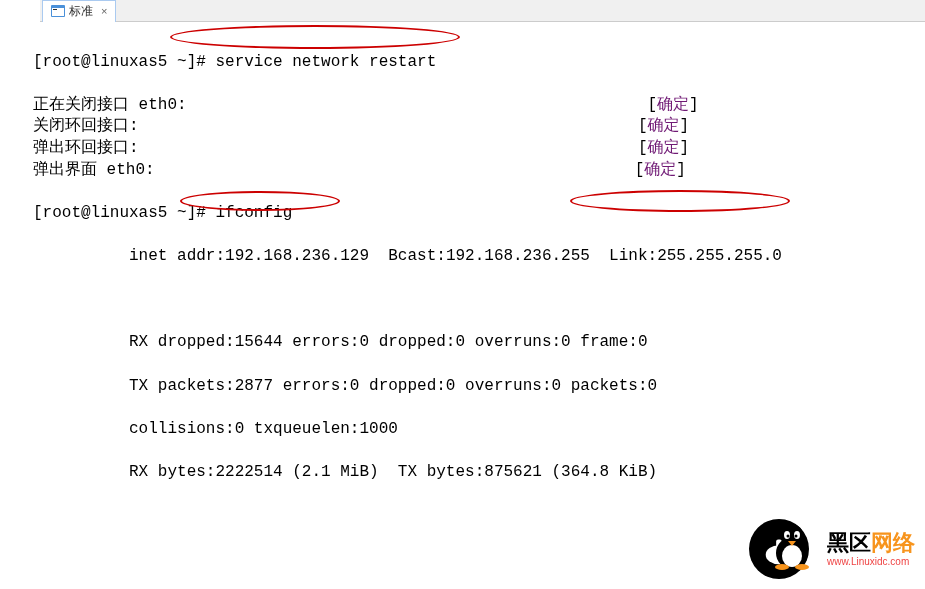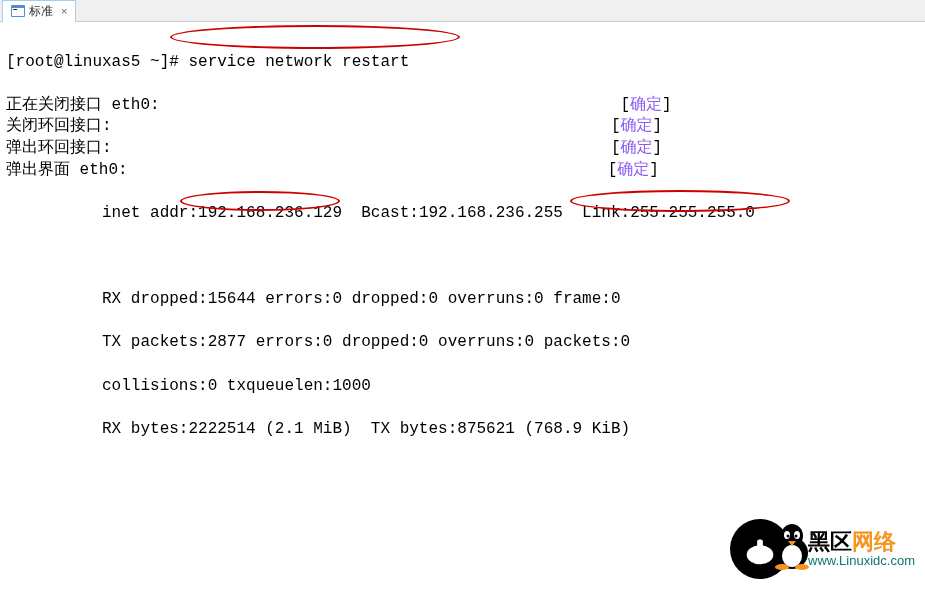--- a/index.html
+++ b/index.html
@@ -12,20 +12,21 @@
       overflow: hidden;
       position: relative;
     }
     .tab-bar {
       background: #f0f0f0;
       border-bottom: 1px solid #ccc;
       height: 22px;
       display: flex;
       align-items: center;
       padding-left: 2px;
+      margin-left: 40px;
     }
     .tab {
       display: flex;
       align-items: center;
       gap: 4px;
       padding: 2px 8px;
       background: #fff;
       border: 1px solid #aacaf0;
       border-bottom: none;
       font-family: "Microsoft YaHei", sans-serif;
@@ -45,22 +46,22 @@
       cursor: pointer;
     }
     .terminal {
       padding: 8px 6px;
       line-height: 1.35;
       font-family: "宋体", SimSun, "Courier New", monospace;
       font-size: 16px;
       color: #000;
       white-space: pre;
     }
-    .line { white-space: pre; }
-    .green { color: #8b5cf6; }
+    .line { white-space: pre; margin-left: 27px; }
+    .green { color: #701a75; }
     .circle-annotation {
       position: absolute;
       border: 2px solid #c00;
       border-radius: 50%;
       pointer-events: none;
     }
     .watermark {
       position: absolute;
       bottom: 10px;
       right: 10px;
@@ -83,22 +84,22 @@
       flex-direction: column;
       line-height: 1.1;
     }
     .wm-cn {
       font-size: 22px;
       font-weight: bold;
       color: #000;
     }
     .wm-accent { color: #f7941d; }
     .wm-en {
-      font-size: 13px;
-      color: #0f766e;
+      font-size: 10px;
+      color: #ef4444;
     }
     .penguin {
       position: absolute;
       bottom: 8px;
       right: 100px;
       width: 45px;
       height: 50px;
     }
   </style>
 </head>
@@ -114,26 +115,27 @@
         </svg>
     </span>
     <span>标准</span>
     <span class="tab-close">×</span>
   </div>
 </div>
 
 <div class="terminal">
 <div class="line"><span>[root@linuxas5 ~]# </span><span>service network restart</span></div>
 <div id="restart-lines"><div class="line"><span>正在关闭接口 eth0:</span><span>                                                </span><span>[</span><span class="green">确定</span><span>]</span></div><div class="line"><span>关闭环回接口:</span><span>                                                    </span><span>[</span><span class="green">确定</span><span>]</span></div><div class="line"><span>弹出环回接口:</span><span>                                                    </span><span>[</span><span class="green">确定</span><span>]</span></div><div class="line"><span>弹出界面 eth0:</span><span>                                                  </span><span>[</span><span class="green">确定</span><span>]</span></div></div>
+<div class="line"><span>[root@linuxas5 ~]# </span><span>ifconfig</span></div>
 <div class="line"><span>          </span><span>inet addr:</span><span>192.168.236.129</span><span>  Bcast:</span><span>192.168.236.255</span><span>  Link:</span><span>255.255.255.0</span></div>
 <div class="line"><span>          </span></div>
 <div class="line"><span>          </span><span>RX dropped:15644 errors:0 dropped:0 overruns:0 frame:0</span></div>
 <div class="line"><span>          </span><span>TX packets:2877 errors:0 dropped:0 overruns:0 packets:0</span></div>
 <div class="line"><span>          </span><span>collisions:0 txqueuelen:1000</span></div>
-<div class="line"><span>          </span><span>RX bytes:2222514 (2.1 MiB)  TX bytes:875621 (768.9 KiB)</span></div>
+<div class="line"><span>          </span><span>RX bytes:2222514 (2.1 MiB)  TX bytes:875621 (364.8 KiB)</span></div>
 
 
 
 
 
 
 
 
 
 

